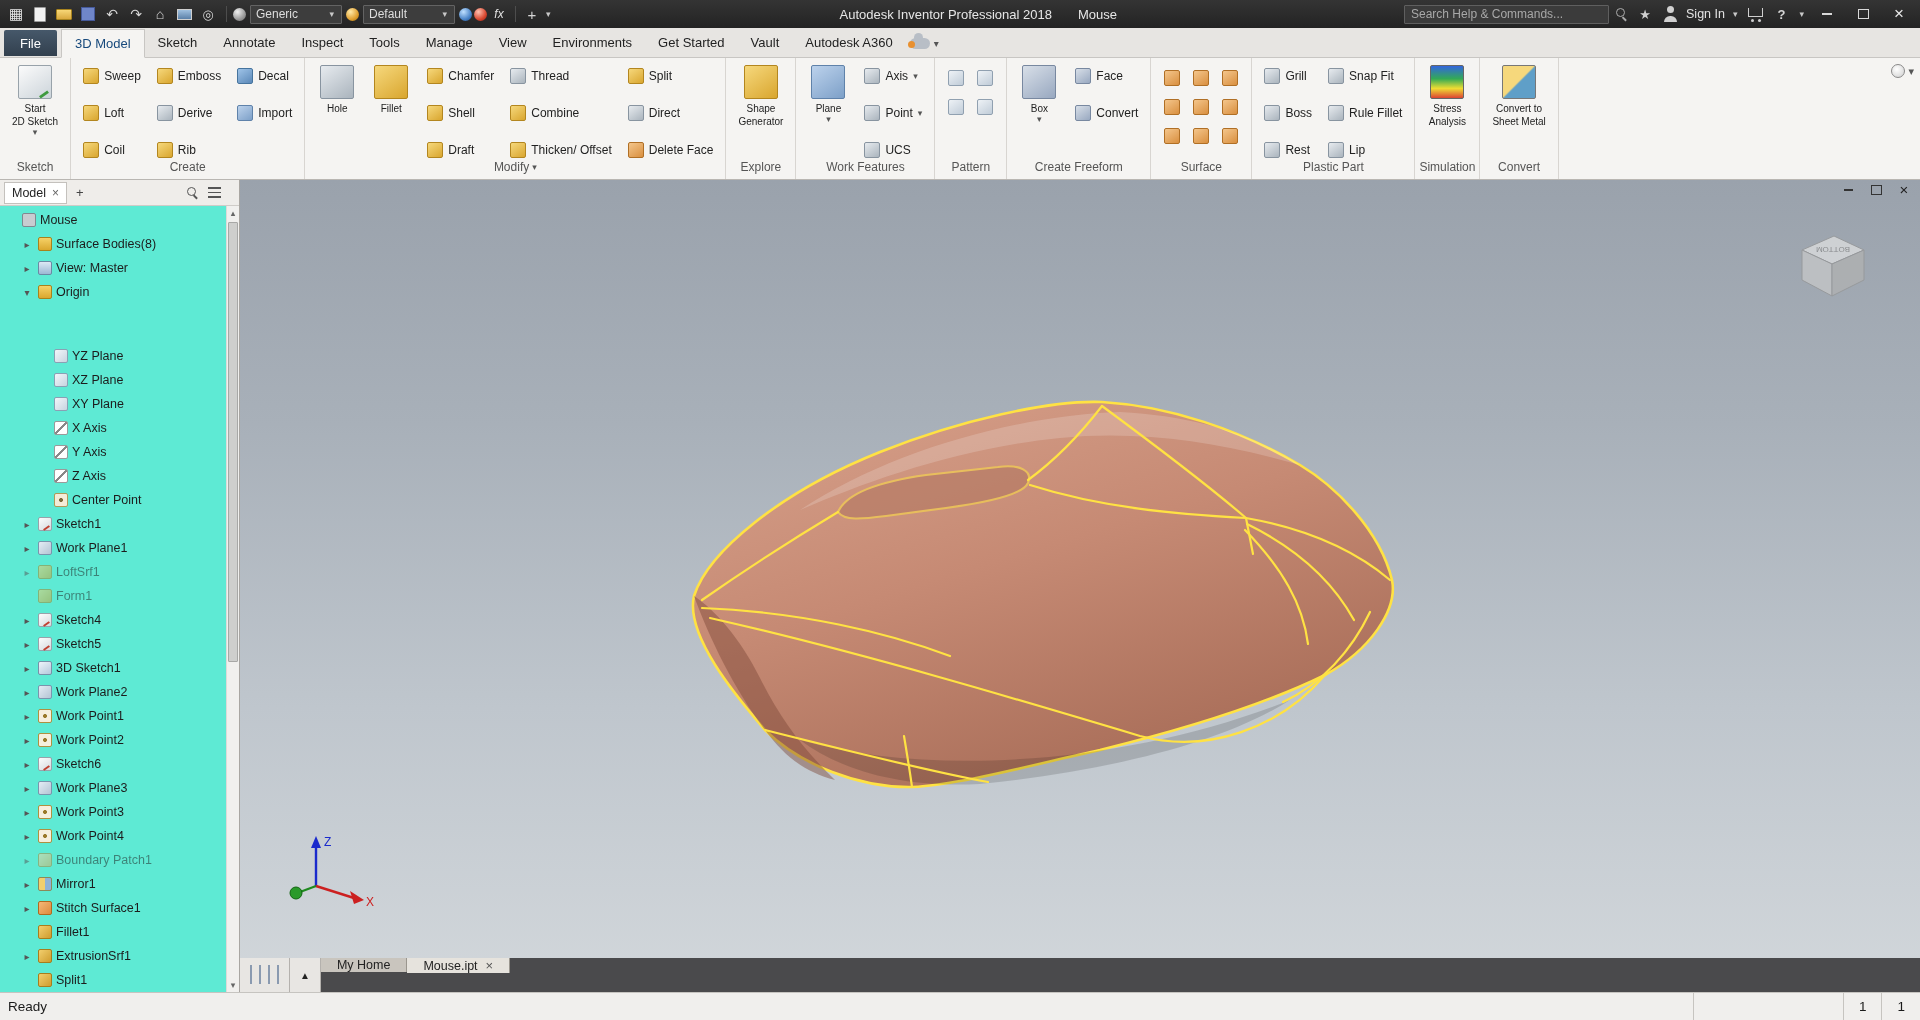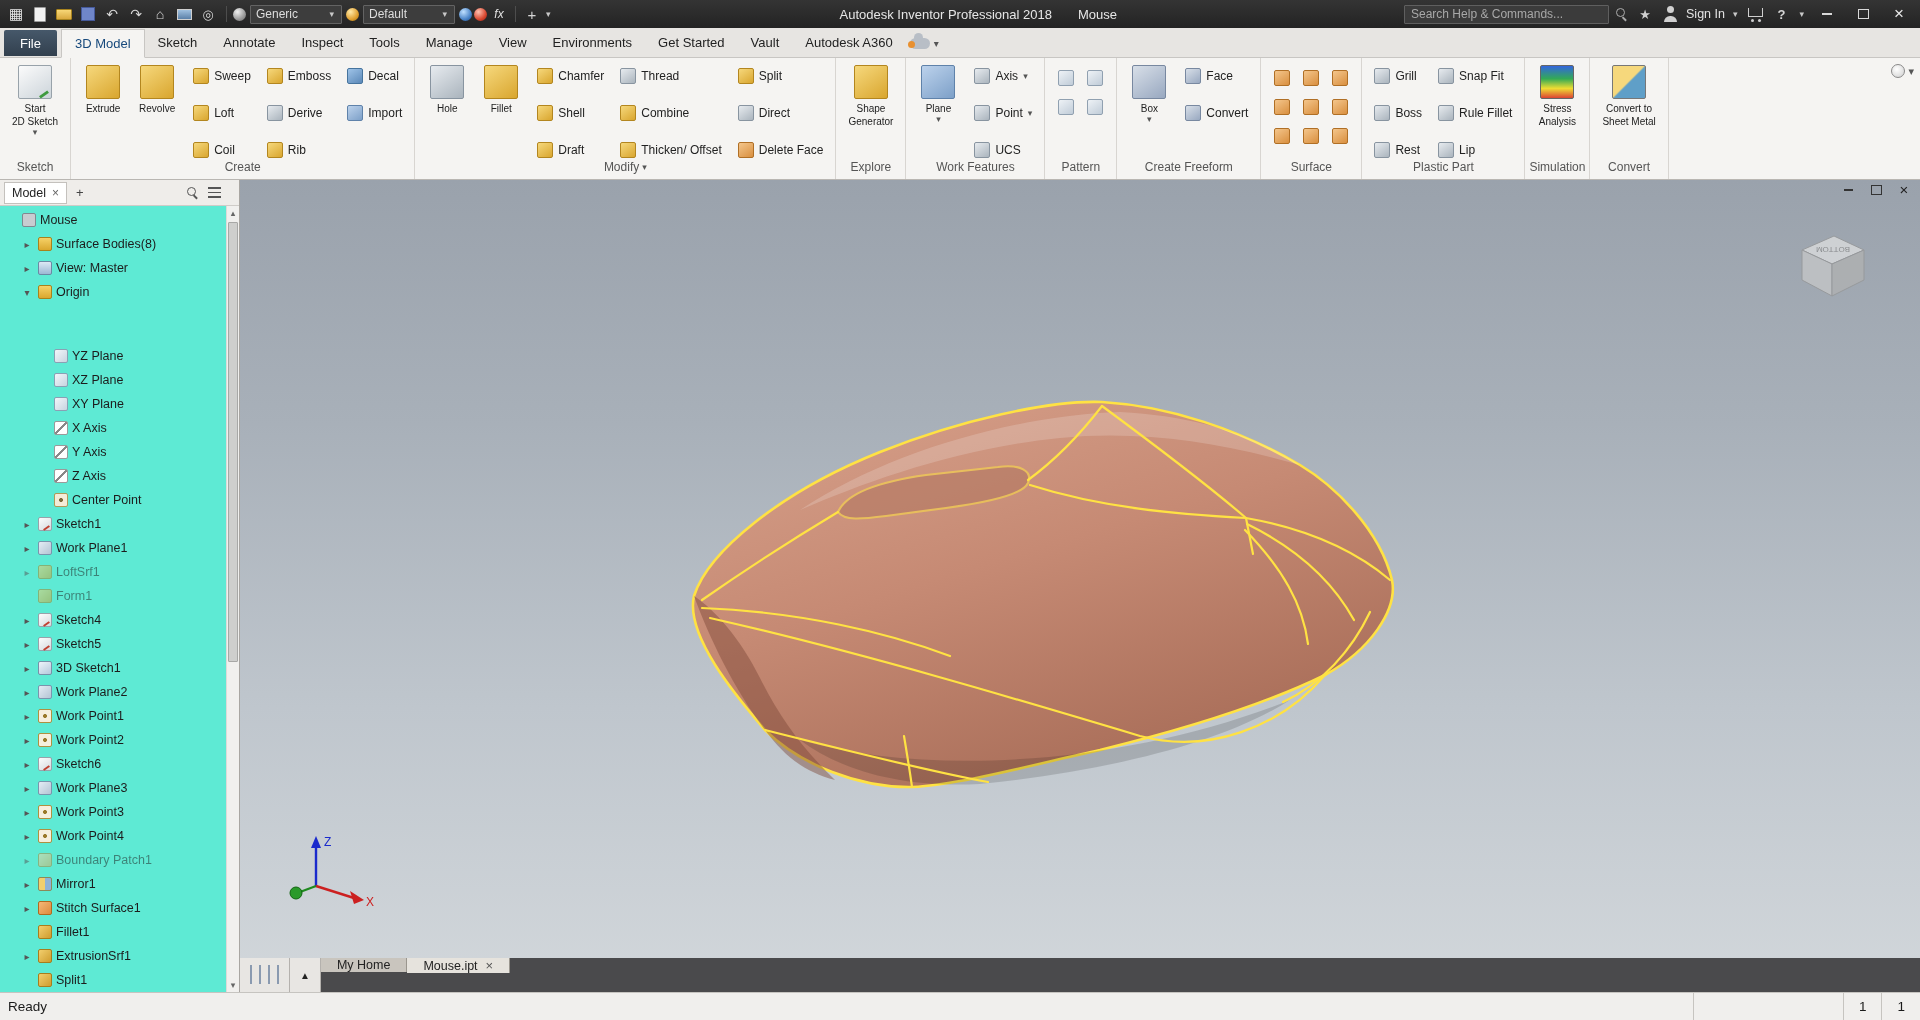--- a/index.html
+++ b/index.html
@@ -263,30 +263,20 @@
                 <div class="bcaret">▾</div>
               </div>
             </div>
           </div>
           <div class="plabel">
             <span>Sketch</span>
           </div>
         </div>
         <div class="panel">
           <div class="pcontent">
-            <div class="gbig">
-              <div class="bigbtn">
-                <span class="ric big tone-gold"></span>
-                <div class="blabel">Extrude</div>
-              </div>
-              <div class="bigbtn">
-                <span class="ric big tone-gold"></span>
-                <div class="blabel">Revolve</div>
-              </div>
-            </div>
             <div class="gcol">
               <div class="smallbtn">
                 <span class="ric sm tone-gold"></span>
                 <span>Sweep</span>
               </div>
               <div class="smallbtn">
                 <span class="ric sm tone-gold"></span>
                 <span>Loft</span>
               </div>
               <div class="smallbtn">

